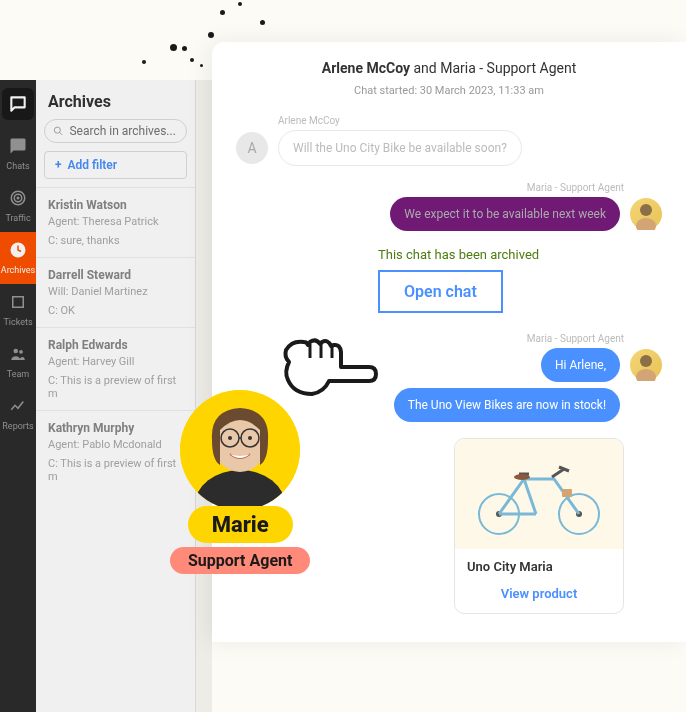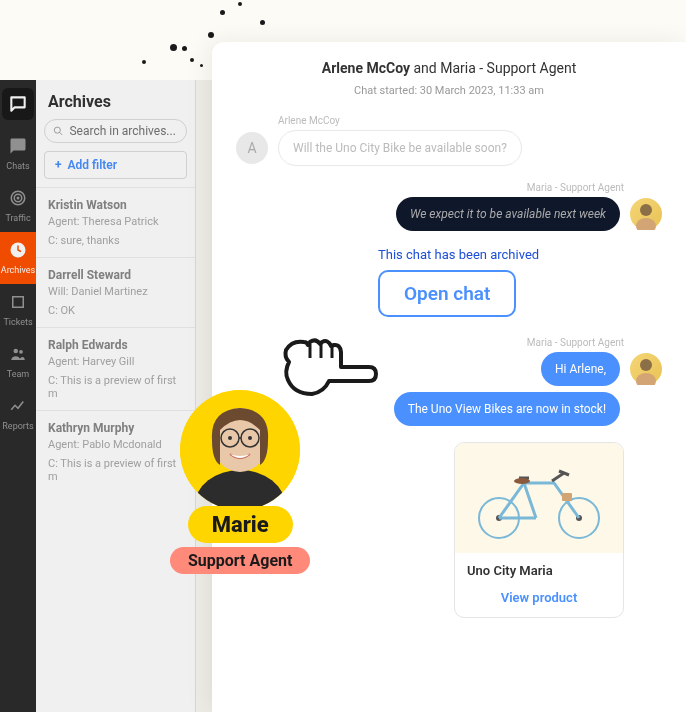--- a/index.html
+++ b/index.html
@@ -25,42 +25,42 @@
     .add-filter .plus { color: #4a90ff; font-weight: 700; }
     
     .archive-list { flex: 1; overflow: hidden; }
     .archive-item { padding: 10px 12px; border-top: 1px solid #eee; }
     .archive-name { font-size: 12px; font-weight: 700; color: #888; margin-bottom: 3px; }
     .archive-agent { font-size: 11px; color: #aaa; margin-bottom: 6px; }
     .archive-preview { font-size: 11px; color: #aaa; }
     
     .overlay-dim { position: absolute; top: 0; left: 0; width: 212px; height: 100%; background: rgba(0,0,0,0.06); pointer-events: none; z-index: 2; }
     
-    .chat-window { position: absolute; top: 42px; left: 212px; width: 474px; height: 670px; background: #fff; border-radius: 12px 0 0 0; box-shadow: -4px 0 24px rgba(0,0,0,0.07); z-index: 3; padding: 0; }
+    .chat-window { position: absolute; top: 42px; left: 212px; width: 474px; height: 600px; background: #fff; border-radius: 12px 0 0 0; box-shadow: -4px 0 24px rgba(0,0,0,0.07); z-index: 3; padding: 0; }
     .chat-header { text-align: center; padding: 18px 0 8px 0; font-size: 14px; color: #333; }
     .chat-header strong { font-weight: 700; }
     .chat-started { text-align: center; font-size: 11px; color: #999; margin-bottom: 18px; }
     
     .chat-body { padding: 0 24px; position: relative; }
     
     .msg-group { margin-bottom: 16px; }
     .msg-sender { font-size: 10px; color: #bbb; margin-bottom: 4px; }
     .msg-sender.right { text-align: right; padding-right: 38px; }
     .msg-row { display: flex; align-items: center; gap: 10px; }
     .msg-row.right { justify-content: flex-end; }
     .avatar { width: 32px; height: 32px; border-radius: 50%; background: #e8e8e8; display: flex; align-items: center; justify-content: center; font-size: 14px; color: #aaa; flex-shrink: 0; }
     .avatar.maria { background: linear-gradient(135deg, #f5d576, #e8c355); }
     .bubble { padding: 10px 14px; border-radius: 18px; font-size: 12px; max-width: 280px; }
     .bubble.customer { background: #fff; border: 1px solid #e8e8e8; color: #bbb; }
-    .bubble.agent-grey { background: #0f172a; color: #aaa; font-style: italic; }
+    .bubble.agent-grey { background: #701a75; color: #aaa; }
     .bubble.agent-blue { background: #4a90ff; color: #fff; }
-    .open-chat-btn { border: 2px solid #4a90ff; color: #4a90ff; background: #fff; padding: 10px 24px; border-radius: 10px; font-size: 19px; font-weight: 600; cursor: pointer; margin-left: 142px; }
+    .open-chat-btn { border: 2px solid #4a90ff; color: #4a90ff; background: #fff; padding: 10px 24px; border-radius: 0; font-size: 16px; font-weight: 600; cursor: pointer; margin-left: 142px; }
     
     .archived-block { }
-    .archived-centered-text { text-align: left; padding-left: 142px; font-size: 13px; color: #1d4ed8; margin-bottom: 8px; }
+    .archived-centered-text { text-align: left; padding-left: 142px; font-size: 13px; color: #4d7c0f; margin-bottom: 8px; }
     
     .product-card { width: 170px; margin-left: auto; margin-right: 38px; border: 1px solid #e5e5e5; border-radius: 10px; overflow: hidden; margin-top: 10px; }
     .product-img { width: 100%; height: 110px; background: #fdf8e8; display: flex; align-items: center; justify-content: center; }
     .product-title { padding: 10px 12px 4px 12px; font-size: 13px; font-weight: 600; color: #333; }
     .product-link { padding: 8px 0 12px 0; text-align: center; font-size: 13px; font-weight: 600; color: #4a90ff; cursor: pointer; }
     
     .marie-badge { position: absolute; top: 390px; left: 170px; z-index: 10; display: flex; flex-direction: column; align-items: center; }
     .marie-avatar-wrap { width: 120px; height: 120px; border-radius: 50%; background: #ffd500; display: flex; align-items: center; justify-content: center; overflow: hidden; }
     .marie-name-badge { background: #ffd500; padding: 6px 24px; border-radius: 24px; font-size: 22px; font-weight: 800; color: #1a1a1a; margin-top: -4px; z-index: 2; }
     .marie-role-badge { background: #ff8a7a; padding: 4px 18px; border-radius: 18px; font-size: 16px; font-weight: 700; color: #1a1a1a; margin-top: 4px; }

